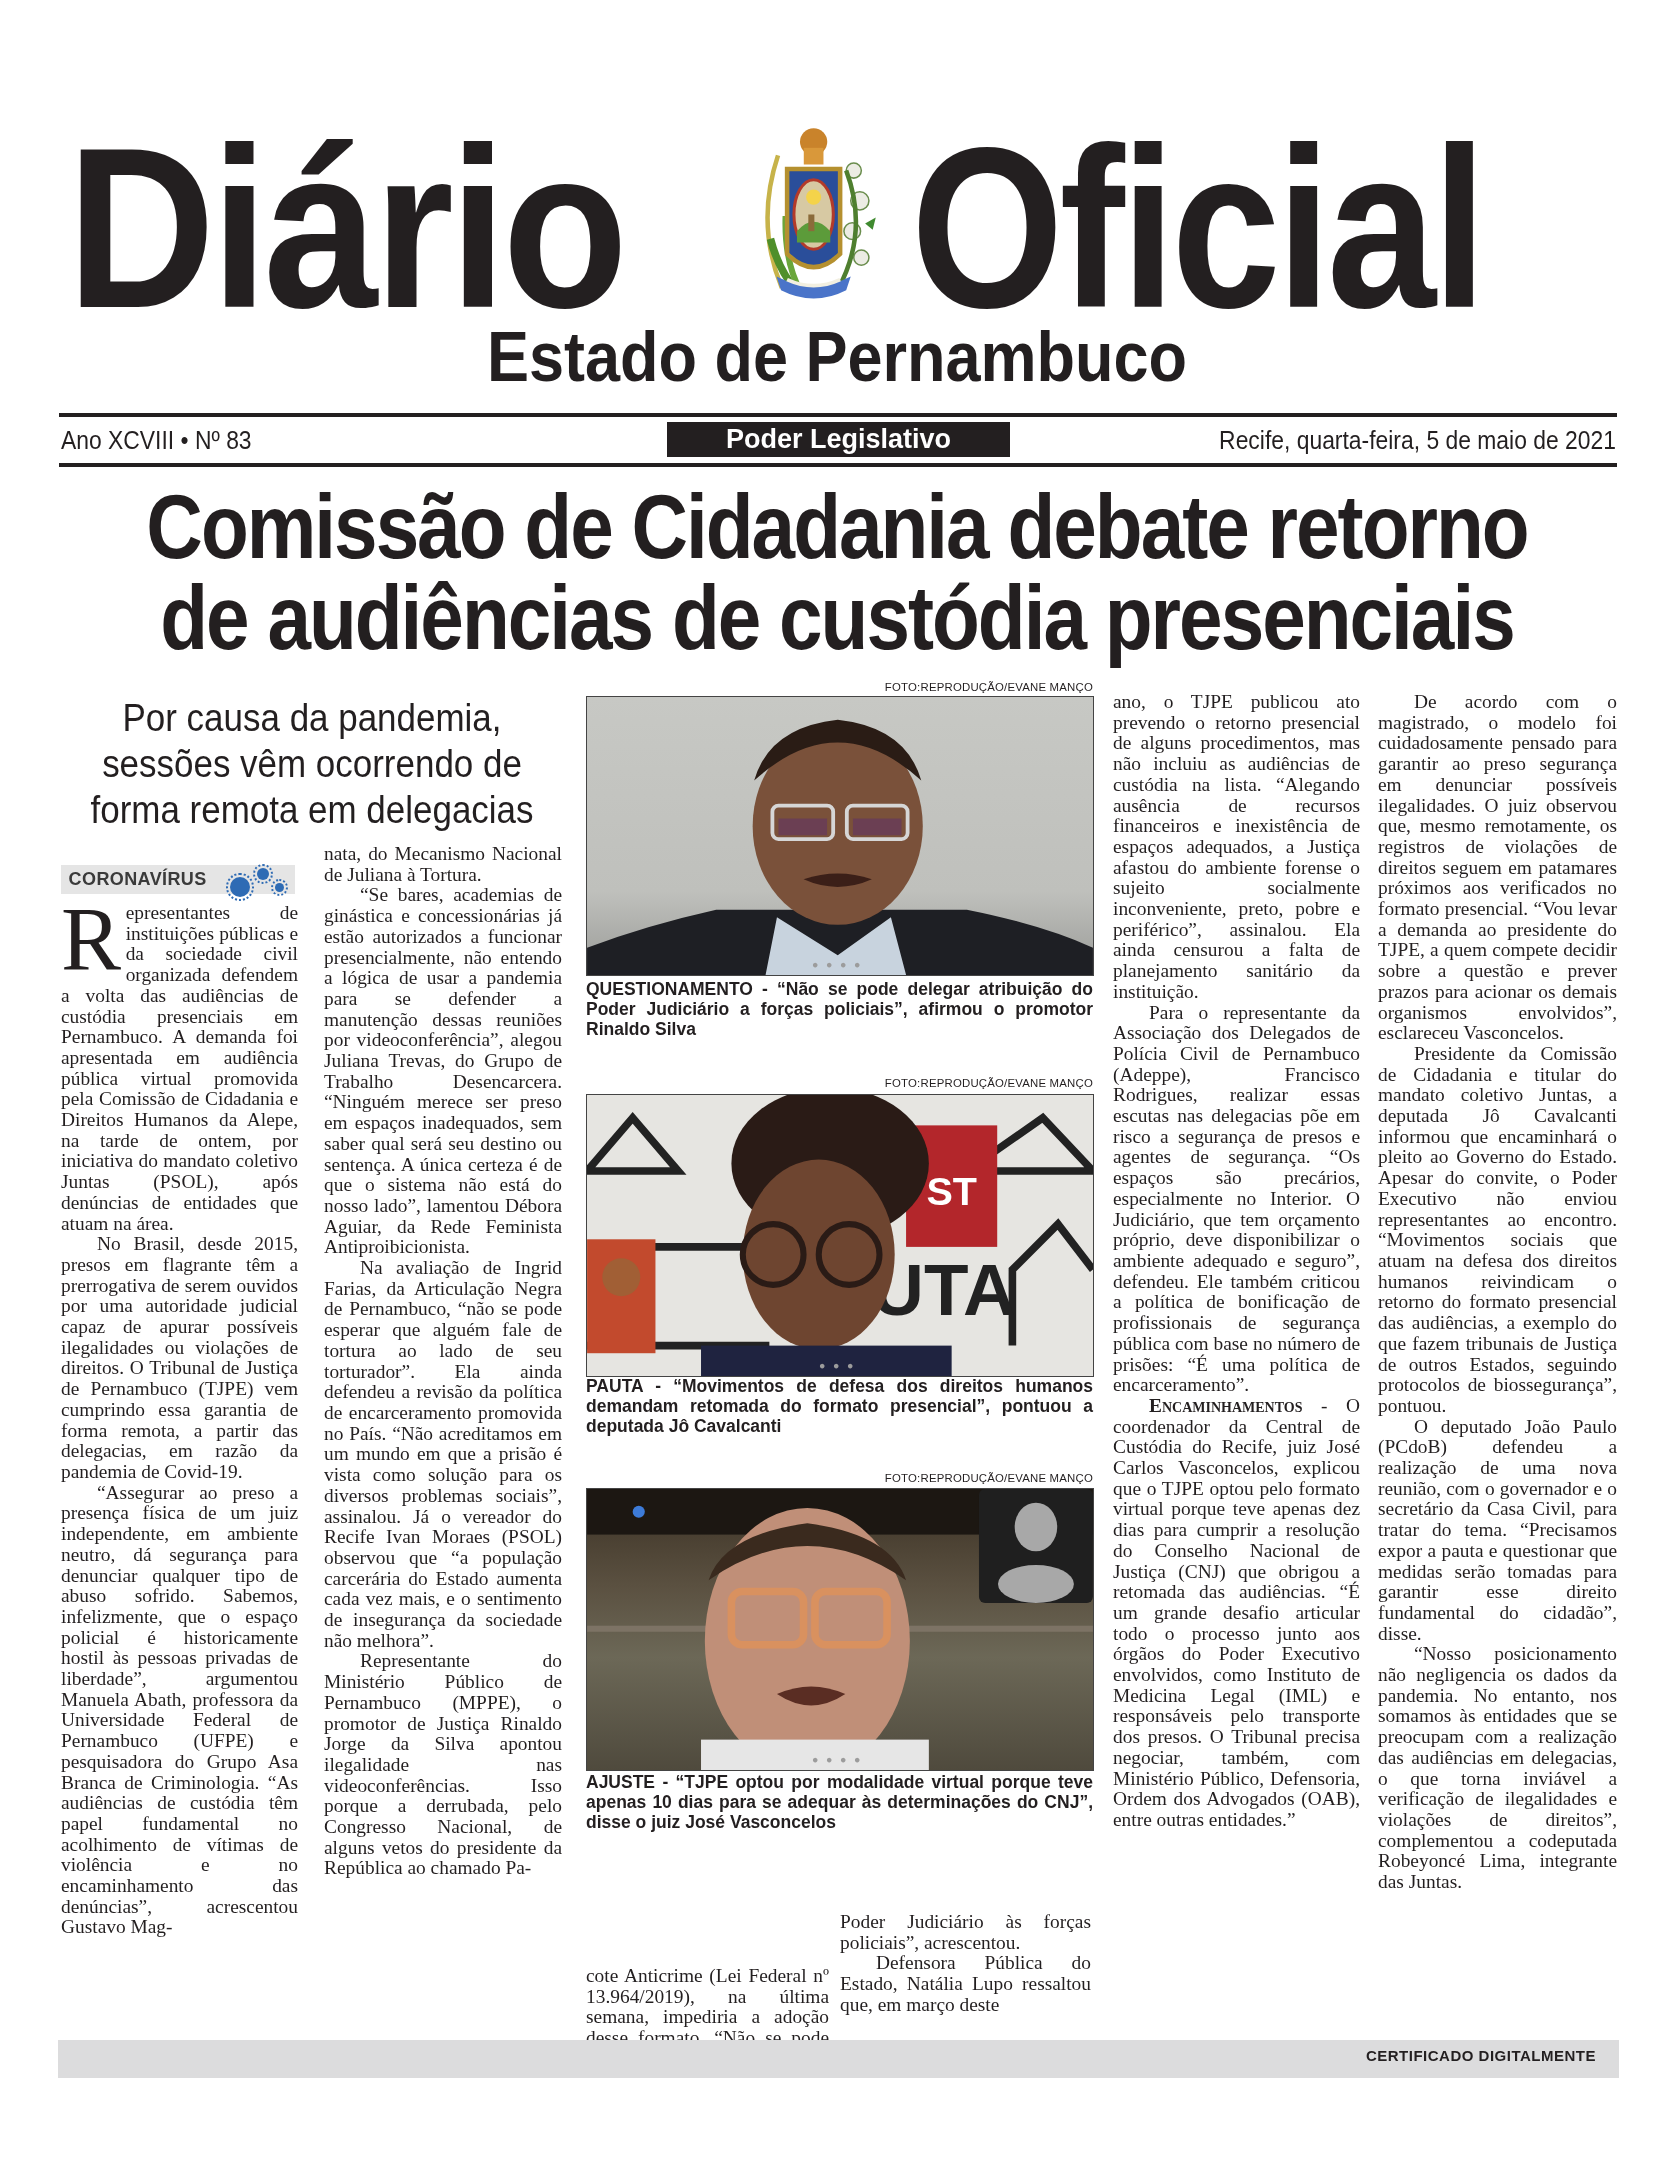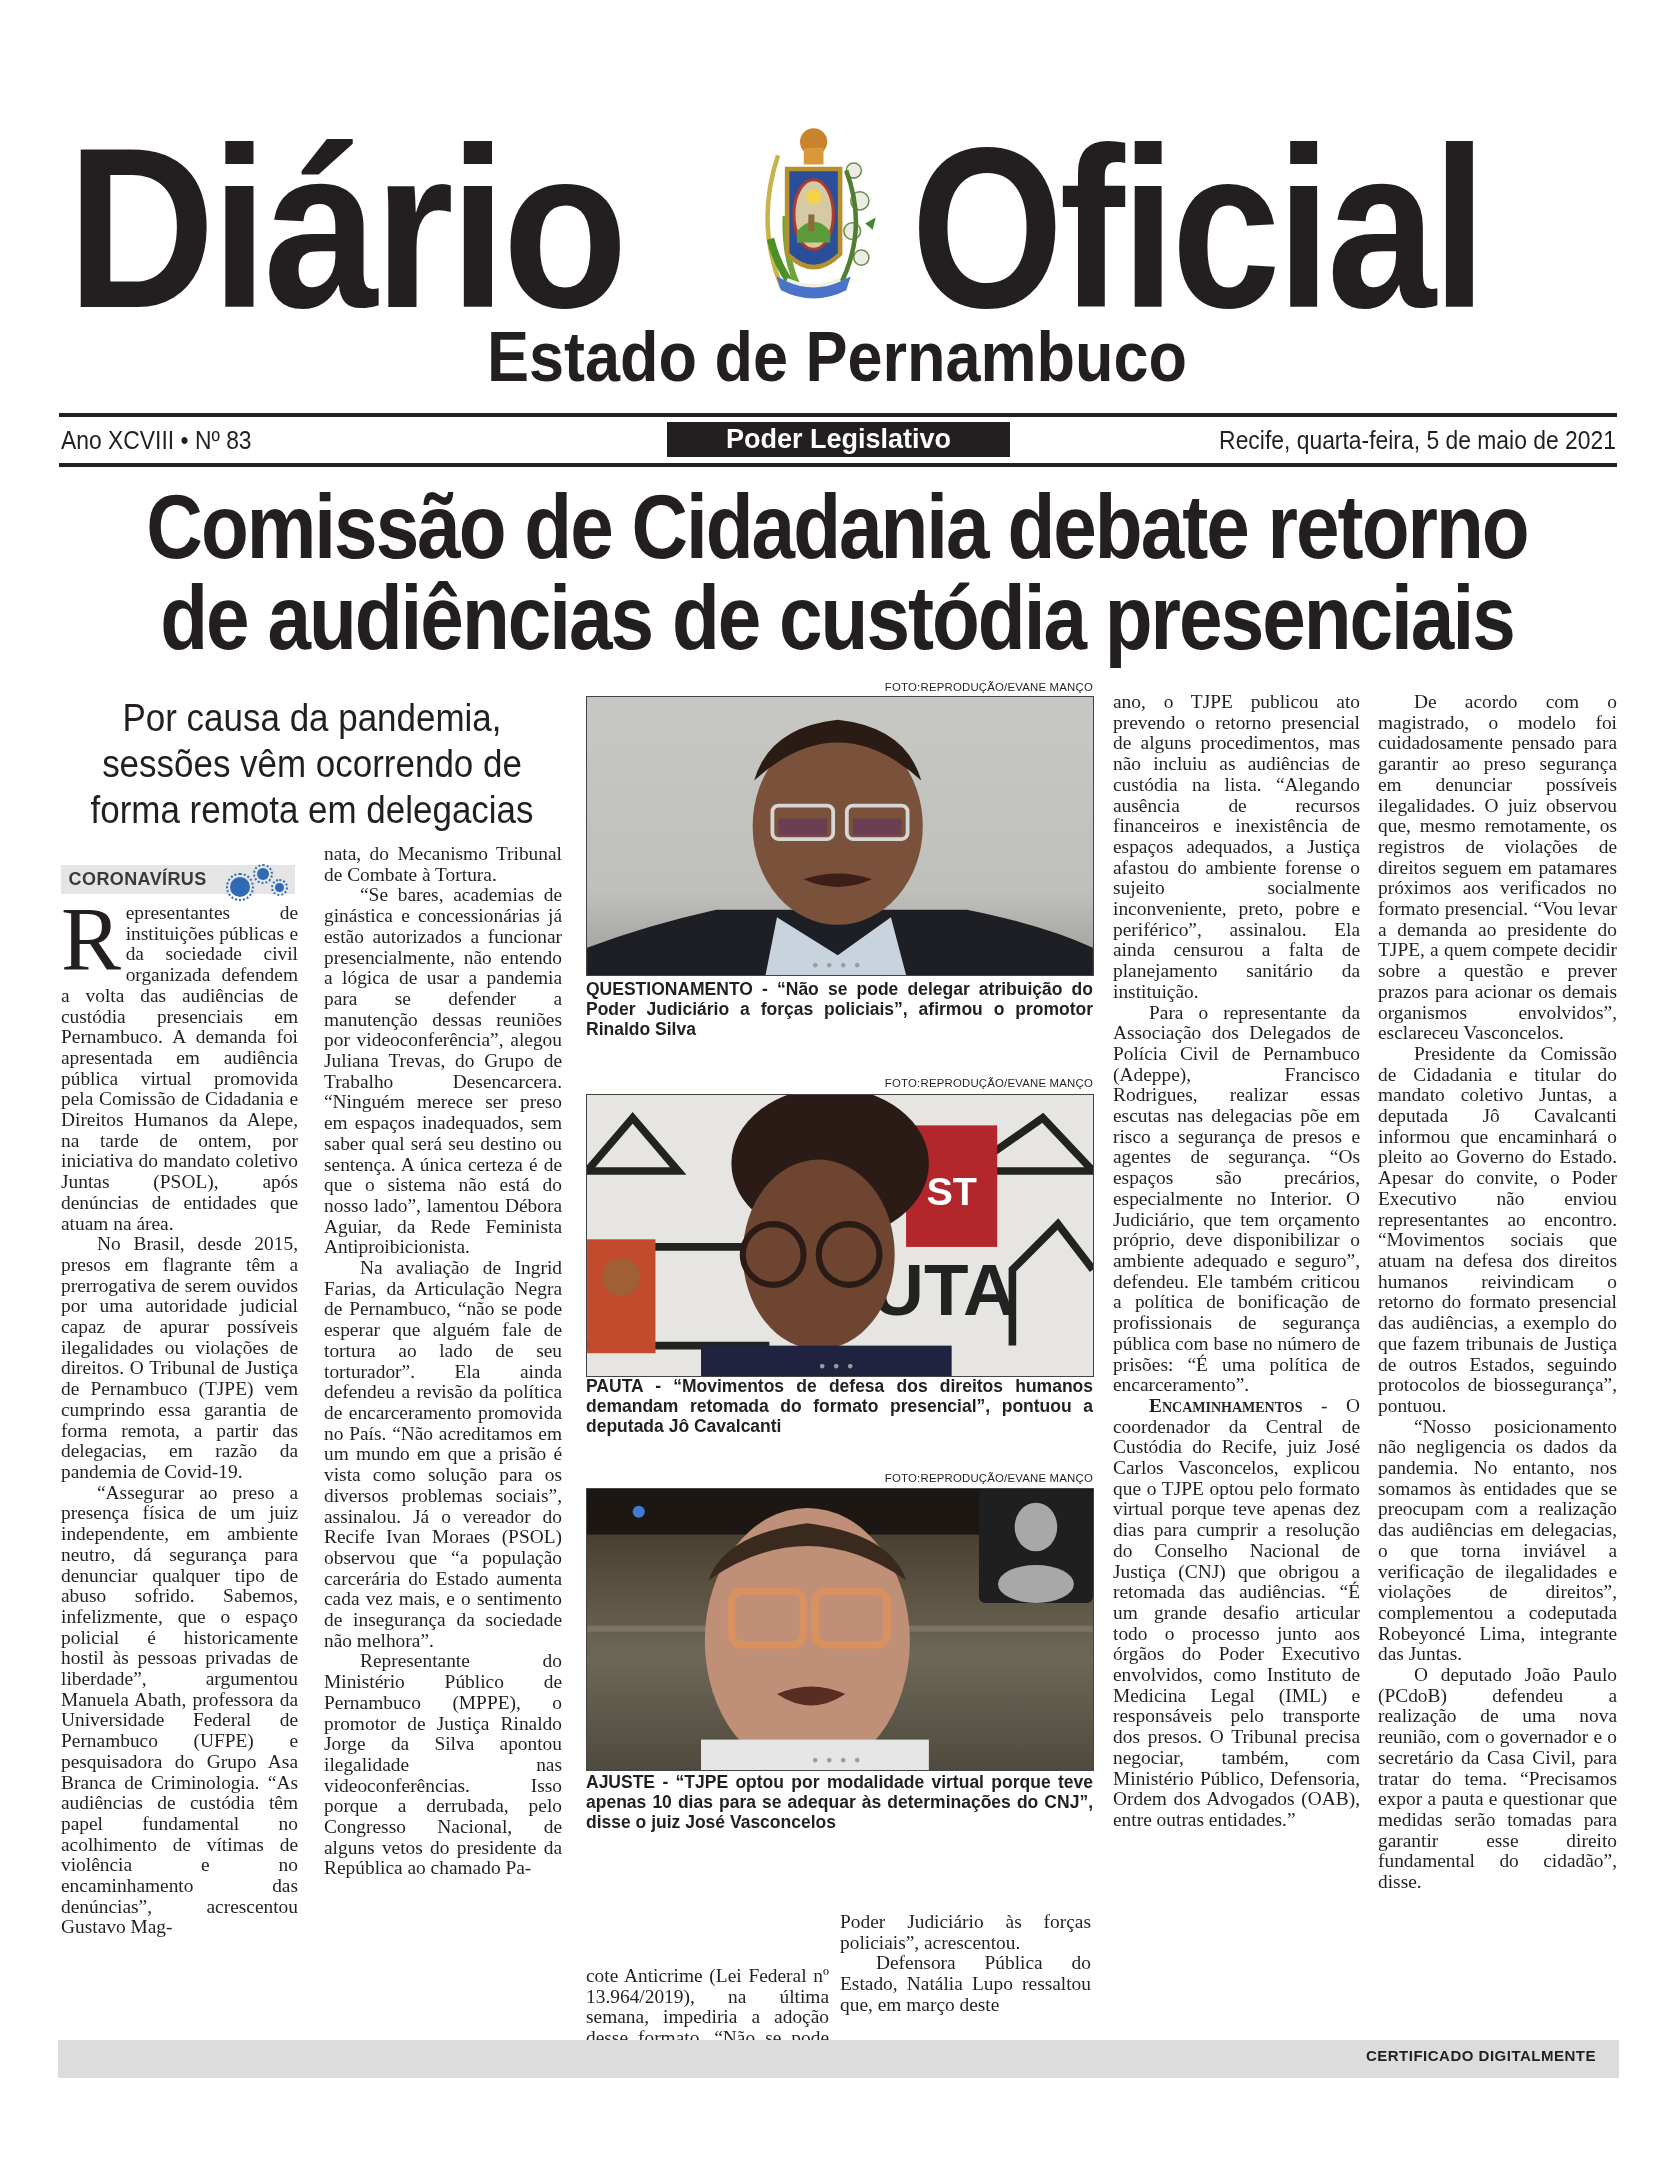--- a/index.html
+++ b/index.html
@@ -116,21 +116,21 @@
   </div>
 </div>
 
 <div id="col1" class="col serif">
   <p><span class="dropcap">R</span><span>epresentantes de instituições públicas e da sociedade civil organizada defendem a volta das audiências de custódia presenciais em Pernambuco. A demanda foi apresentada em audiência pública virtual promovida pela Comissão de Cidadania e Direitos Humanos da Alepe, na tarde de ontem, por iniciativa do mandato coletivo Juntas (PSOL), após denúncias de entidades que atuam na área.</span></p>
   <p class="ind">No Brasil, desde 2015, presos em flagrante têm a prerrogativa de serem ouvidos por uma autoridade judicial capaz de apurar possíveis ilegalidades ou violações de direitos. O Tribunal de Justiça de Pernambuco (TJPE) vem cumprindo essa garantia de forma remota, a partir das delegacias, em razão da pandemia de Covid-19.</p>
   <p class="ind">“Assegurar ao preso a presença física de um juiz independente, em ambiente neutro, dá segurança para denunciar qualquer tipo de abuso sofrido. Sabemos, infelizmente, que o espaço policial é historicamente hostil às pessoas privadas de liberdade”, argumentou Manuela Abath, professora da Universidade Federal de Pernambuco (UFPE) e pesquisadora do Grupo Asa Branca de Criminologia. “As audiências de custódia têm papel fundamental no acolhimento de vítimas de violência e no encaminhamento das denúncias”, acrescentou Gustavo Mag-</p>
 </div>
 
 <div id="col2" class="col serif">
-  <p>nata, do Mecanismo Tribunal de Combate à Tortura.</p>
+  <p>nata, do Mecanismo Nacional de Juliana à Tortura.</p>
   <p class="ind">“Se bares, academias de ginástica e concessionárias já estão autorizados a funcionar presencialmente, não entendo a lógica de usar a pandemia para se defender a manutenção dessas reuniões por videoconferência”, alegou Juliana Trevas, do Grupo de Trabalho Desencarcera. “Ninguém merece ser preso em espaços inadequados, sem saber qual será seu destino ou sentença. A única certeza é de que o sistema não está do nosso lado”, lamentou Débora Aguiar, da Rede Feminista Antiproibicionista.</p>
   <p class="ind">Na avaliação de Ingrid Farias, da Articulação Negra de Pernambuco, “não se pode esperar que alguém fale de tortura ao lado de seu torturador”. Ela ainda defendeu a revisão da política de encarceramento promovida no País. “Não acreditamos em um mundo em que a prisão é vista como solução para os diversos problemas sociais”, assinalou. Já o vereador do Recife Ivan Moraes (PSOL) observou que “a população carcerária do Estado aumenta cada vez mais, e o sentimento de insegurança da sociedade não melhora”.</p>
   <p class="ind">Representante do Ministério Público de Pernambuco (MPPE), o promotor de Justiça Rinaldo Jorge da Silva apontou ilegalidade nas videoconferências. Isso porque a derrubada, pelo Congresso Nacional, de alguns vetos do presidente da República ao chamado Pa-</p>
 </div>
 
 <div class="abs credit sans" style="top:681px;">FOTO:REPRODUÇÃO/EVANE MANÇO</div>
 <div id="photo1" class="abs photo">
   <svg width="506" height="278" viewBox="0 0 666 366">
     <path d="M0 366 L0 330 Q80 300 170 280 L500 280 Q600 300 666 330 L666 366 Z" fill="#1e1f24"></path>
     <path d="M235 366 L250 290 L330 340 L400 290 L420 366 Z" fill="#c8d3de"></path>
@@ -202,20 +202,20 @@
 
 <div id="col4" class="col serif">
   <p>ano, o TJPE publicou ato prevendo o retorno presencial de alguns procedimentos, mas não incluiu as audiências de custódia na lista. “Alegando ausência de recursos financeiros e inexistência de espaços adequados, a Justiça afastou do ambiente forense o sujeito socialmente inconveniente, preto, pobre e periférico”, assinalou. Ela ainda censurou a falta de planejamento sanitário da instituição.</p>
   <p class="ind">Para o representante da Associação dos Delegados de Polícia Civil de Pernambuco (Adeppe), Francisco Rodrigues, realizar essas escutas nas delegacias põe em risco a segurança de presos e agentes de segurança. “Os espaços são precários, especialmente no Interior. O Judiciário, que tem orçamento próprio, deve disponibilizar o ambiente adequado e seguro”, defendeu. Ele também criticou a política de bonificação de profissionais de segurança pública com base no número de prisões: “É uma política de encarceramento”.</p>
   <p><span class="smallcaps">Encaminhamentos</span><span> - O coordenador da Central de Custódia do Recife, juiz José Carlos Vasconcelos, explicou que o TJPE optou pelo formato virtual porque teve apenas dez dias para cumprir a resolução do Conselho Nacional de Justiça (CNJ) que obrigou a retomada das audiências. “É um grande desafio articular todo o processo junto aos órgãos do Poder Executivo envolvidos, como Instituto de Medicina Legal (IML) e responsáveis pelo transporte dos presos. O Tribunal precisa negociar, também, com Ministério Público, Defensoria, Ordem dos Advogados (OAB), entre outras entidades.”</span></p>
 </div>
 
 <div id="col5" class="col serif">
   <p class="ind">De acordo com o magistrado, o modelo foi cuidadosamente pensado para garantir ao preso segurança em denunciar possíveis ilegalidades. O juiz observou que, mesmo remotamente, os registros de violações de direitos seguem em patamares próximos aos verificados no formato presencial. “Vou levar a demanda ao presidente do TJPE, a quem compete decidir sobre a questão e prever prazos para acionar os demais organismos envolvidos”, esclareceu Vasconcelos.</p>
   <p class="ind">Presidente da Comissão de Cidadania e titular do mandato coletivo Juntas, a deputada Jô Cavalcanti informou que encaminhará o pleito ao Governo do Estado. Apesar do convite, o Poder Executivo não enviou representantes ao encontro. “Movimentos sociais que atuam na defesa dos direitos humanos reivindicam o retorno do formato presencial das audiências, a exemplo do que fazem tribunais de Justiça de outros Estados, seguindo protocolos de biossegurança”, pontuou.</p>
+  <p class="ind">O deputado João Paulo (PCdoB) defendeu a realização de uma nova reunião, com o governador e o secretário da Casa Civil, para tratar do tema. “Precisamos expor a pauta e questionar que medidas serão tomadas para garantir esse direito fundamental do cidadão”, disse.</p>
   <p class="ind">“Nosso posicionamento não negligencia os dados da pandemia. No entanto, nos somamos às entidades que se preocupam com a realização das audiências em delegacias, o que torna inviável a verificação de ilegalidades e violações de direitos”, complementou a codeputada Robeyoncé Lima, integrante das Juntas.</p>
-  <p class="ind">O deputado João Paulo (PCdoB) defendeu a realização de uma nova reunião, com o governador e o secretário da Casa Civil, para tratar do tema. “Precisamos expor a pauta e questionar que medidas serão tomadas para garantir esse direito fundamental do cidadão”, disse.</p>
 </div>
 
 <div id="footer-bar" class="abs">
   <div id="footer-text" class="abs sans">CERTIFICADO DIGITALMENTE</div>
 </div>
 
 
 </body></html>

